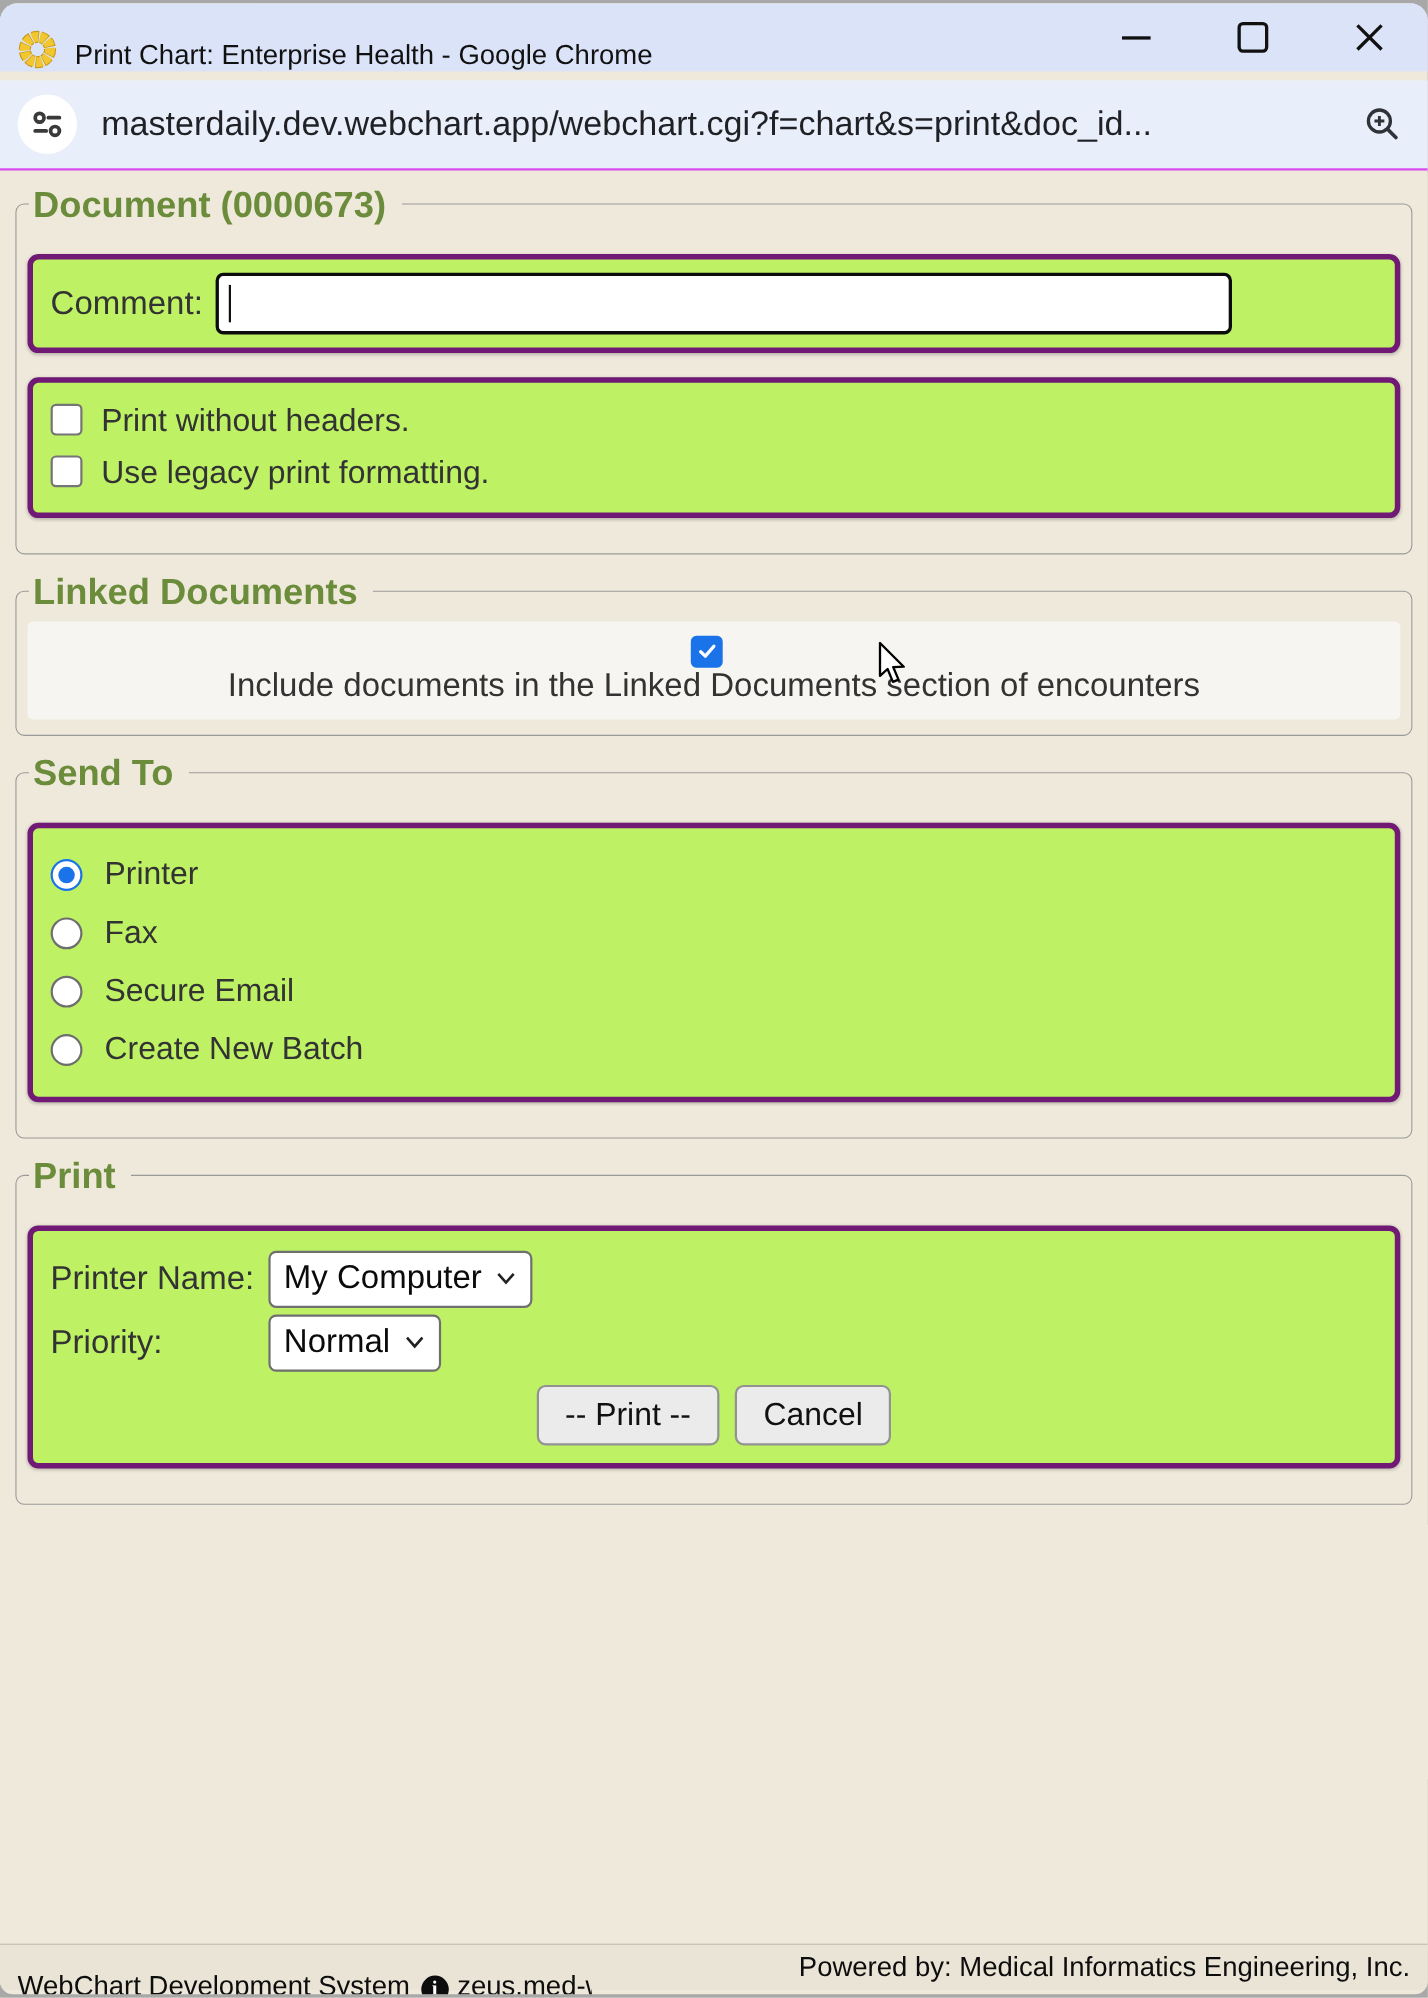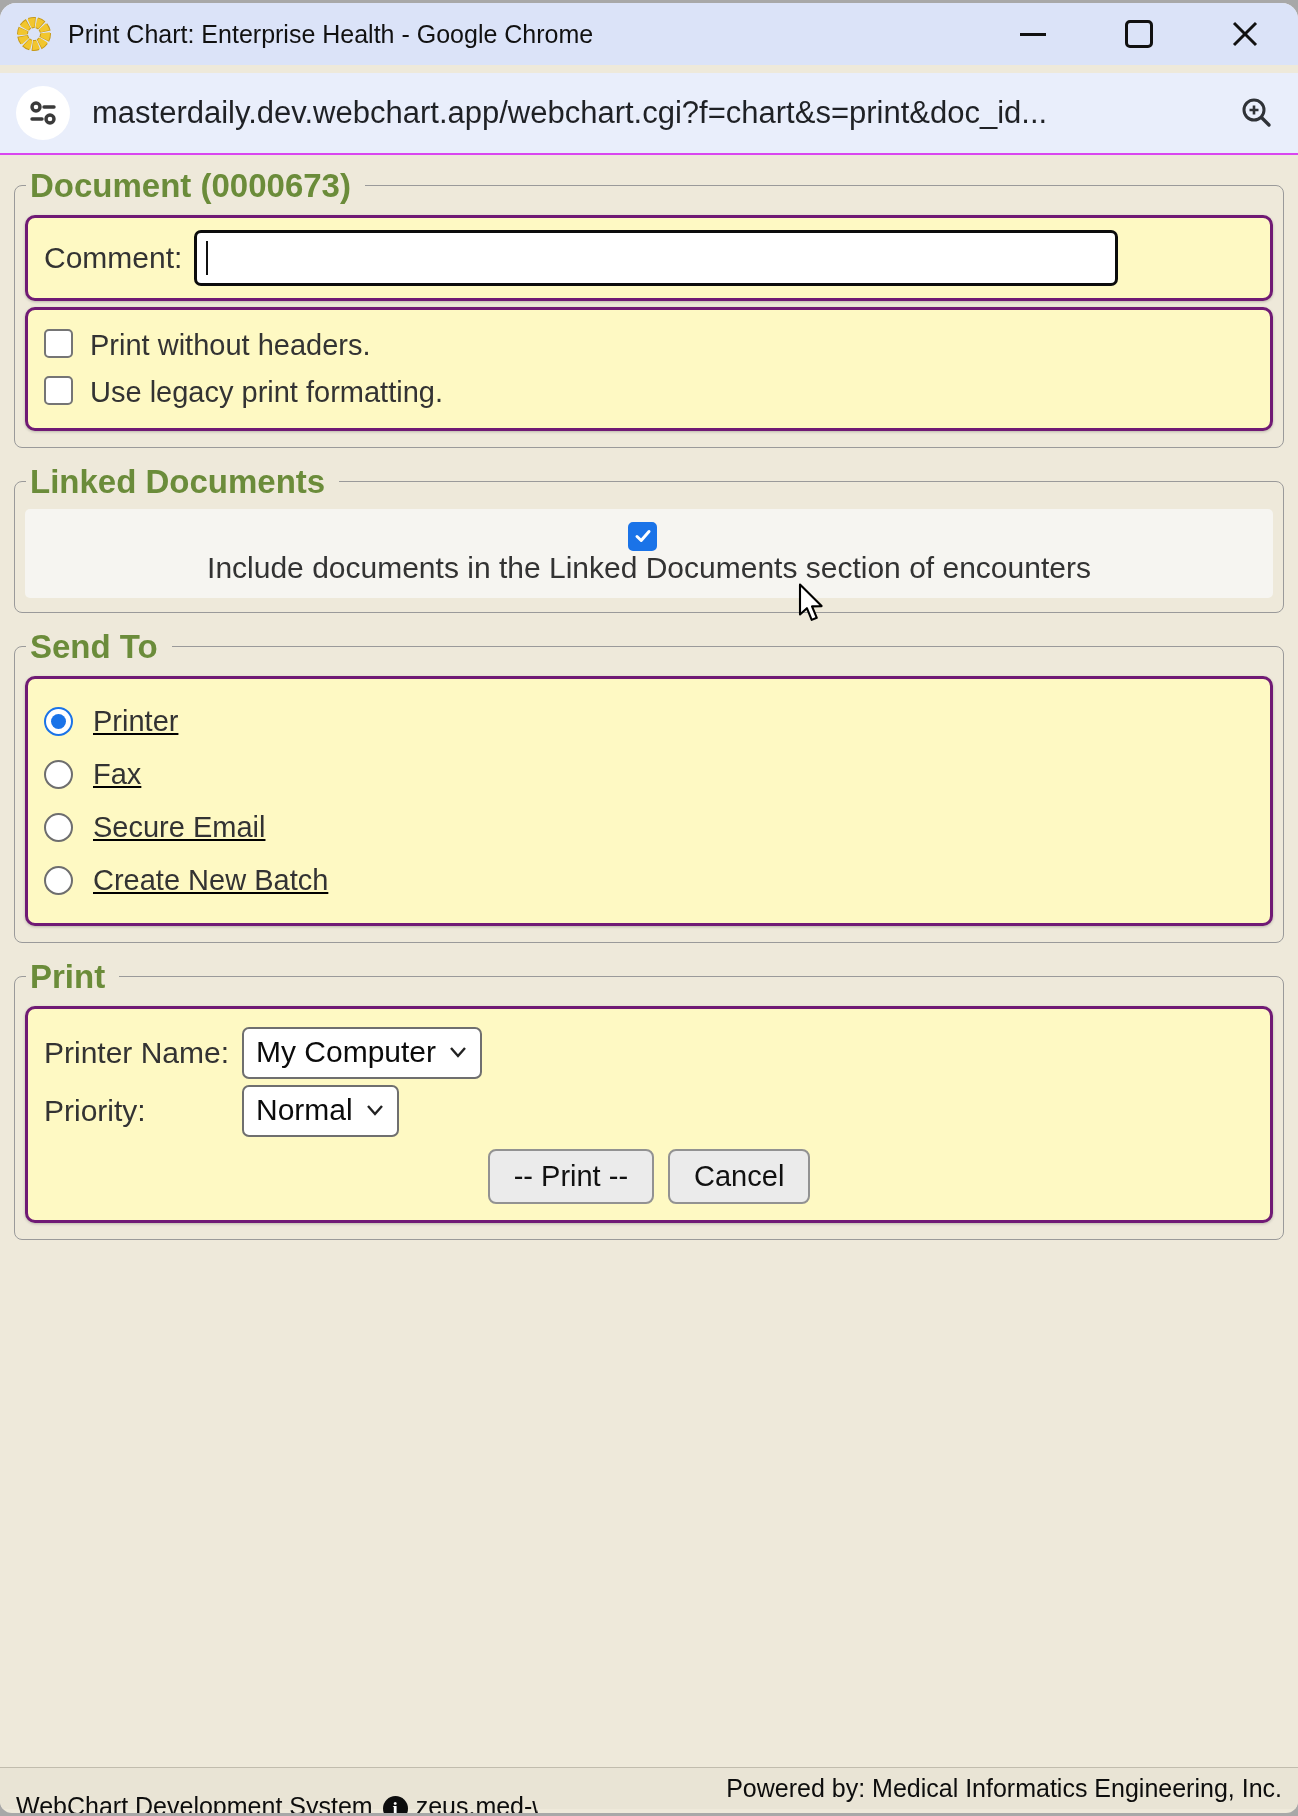--- a/index.html
+++ b/index.html
@@ -8,21 +8,21 @@
     background:#a8a8a8;
     font-family:"Liberation Sans", sans-serif;
   }
   .window{
     position:absolute;left:0;top:3px;width:1298px;height:1810px;
     border-radius:16px 16px 12px 12px;overflow:hidden;background:#eee9da;
   }
   
   .titlebar{
     position:absolute;left:0;top:0;width:100%;height:62px;
-    background:#dbe3f8;display:flex;align-items:center;
+    background:#dbe3f8;display:flex;align-items:flex-end;
   }
   .app-icon{width:40px;height:40px;margin-left:14px;flex:0 0 auto;}
   .titlebar .title{
     margin-left:14px;font-size:25px;color:#111;white-space:nowrap;
   }
   .win-controls{margin-left:auto;display:flex;align-items:center;height:100%;}
   .win-btn{width:106px;height:100%;display:flex;align-items:center;justify-content:center;}
   .glyph-min{width:26px;height:3px;background:#111;}
   .glyph-max{width:22px;height:22px;border:3px solid #111;border-radius:5px;}
   
@@ -47,23 +47,23 @@
   }
   fieldset{
     border:1.5px solid #9a9a9a;border-radius:8px;
     margin:0 14px 15px 14px;padding:4px 9px 10px 9px;
   }
   legend{
     font-size:33px;font-weight:bold;color:#6b8c3a;
     padding:0 14px 0 4px;margin-left:2px;line-height:1.15;
   }
   .panel{
-    background:#fef9c3;border:3px solid #701a75;border-radius:10px;
+    background:#bef264;border:5px solid #701a75;border-radius:10px;
     box-shadow:0 1px 3px rgba(0,0,0,.22);
-    margin:6px 1px;padding:12px 16px;
+    margin:22px 1px;padding:12px 16px;
   }
   .row{display:flex;align-items:center;}
   .lbl{font-size:30px;color:#333;}
   
   .comment-input{
     position:relative;margin-left:12px;width:918px;height:50px;
     background:#fff;border:3.5px solid #0c0c0c;border-radius:7px;
   }
   .caret{position:absolute;left:9px;top:8px;width:2px;height:34px;background:#111;}
   
@@ -78,21 +78,21 @@
   }
   .cb-label{font-size:29px;color:#333;}
   
   .include-row{
     background:#f6f5f1;border-radius:5px;margin:4px 1px;
     padding:13px 12px;display:flex;align-items:center;flex-direction:column;
   }
   .include-row .cb{margin-right:13px;}
   .include-row .cb-label{font-size:30px;}
   
-  .radio-row{display:flex;align-items:center;padding:10px 0;text-decoration:underline;}
+  .radio-row{display:flex;align-items:center;padding:10px 0;}
   .radio{
     width:25px;height:25px;border-radius:50%;border:2.5px solid #6e6e6e;
     background:#fff;margin-right:20px;flex:0 0 auto;
     display:flex;align-items:center;justify-content:center;
   }
   .radio.selected{border-color:#1a73e8;}
   .radio.selected .dot{width:15px;height:15px;border-radius:50%;background:#1a73e8;}
   
   .print-grid-row{display:flex;align-items:center;margin:6px 0;}
   .print-grid-row .lbl{width:198px;flex:0 0 auto;}

